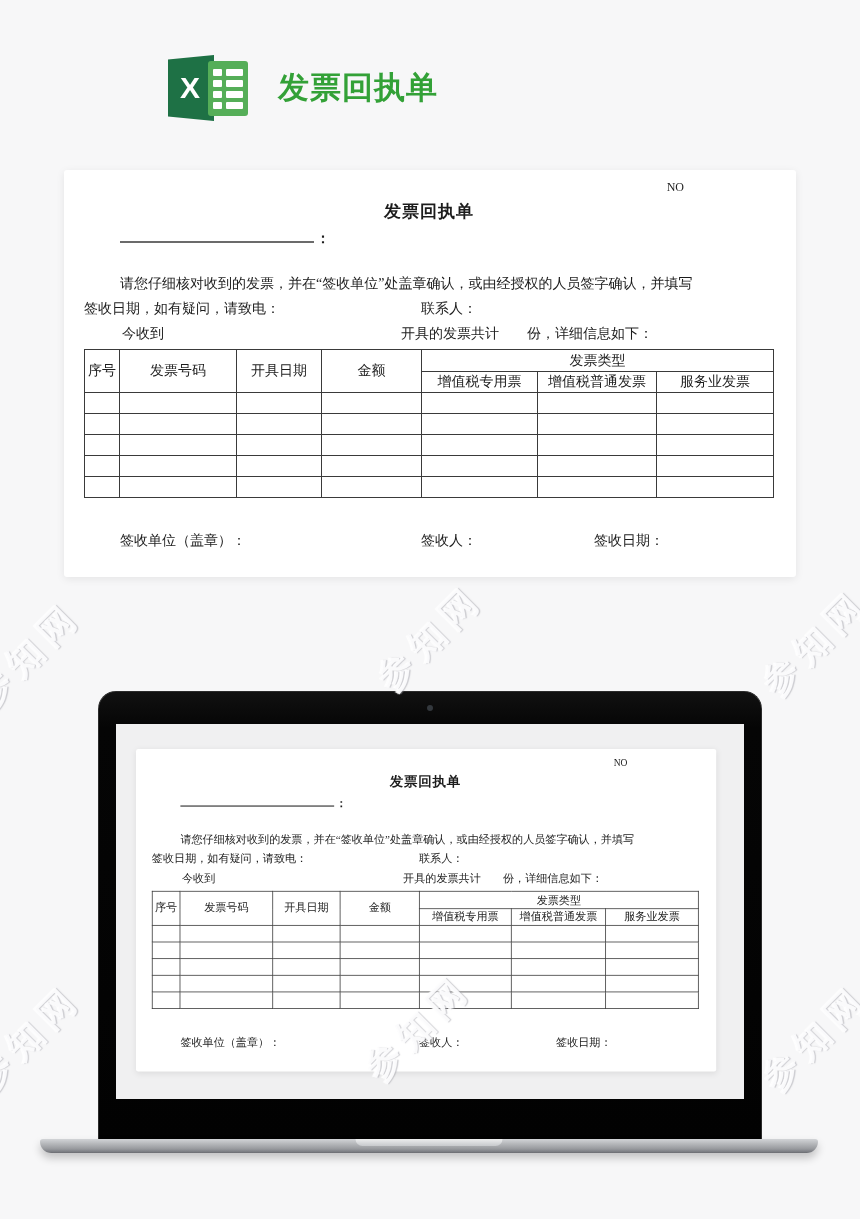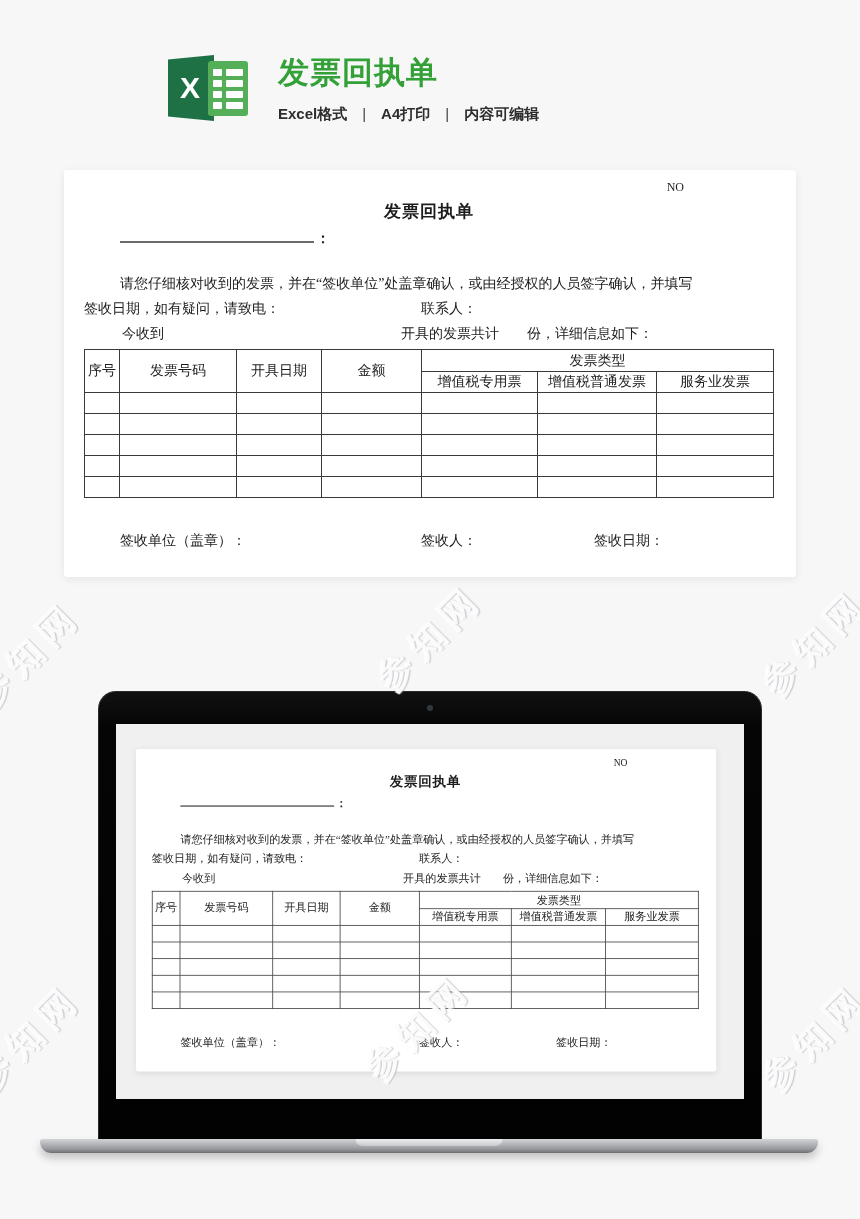--- a/index.html
+++ b/index.html
@@ -135,23 +135,20 @@
         <i></i>
         <i></i>
         <i></i>
         <i></i>
         <i></i>
         <i></i>
     </div>
   </div>
   <div class="hero-text">
     <h1 class="hero-title" style="color: rgb(51, 161, 55);">发票回执单</h1>
-    <div class="hero-tags">
-      <span>Excel格式</span><span class="sep">|</span><span>A4打印</span><span class="sep">|</span><span>内容可编辑</span>
-    </div>
   </div>
 </header>
 
 <div class="sheet preview-slot" id="sheet-master">
   <div class="doc">
     <div class="doc-no">NO</div>
     <h2 class="doc-title">发票回执单</h2>
     <div class="doc-addressee">
       <span class="blank-line"></span><span class="colon">：</span>
     </div>

